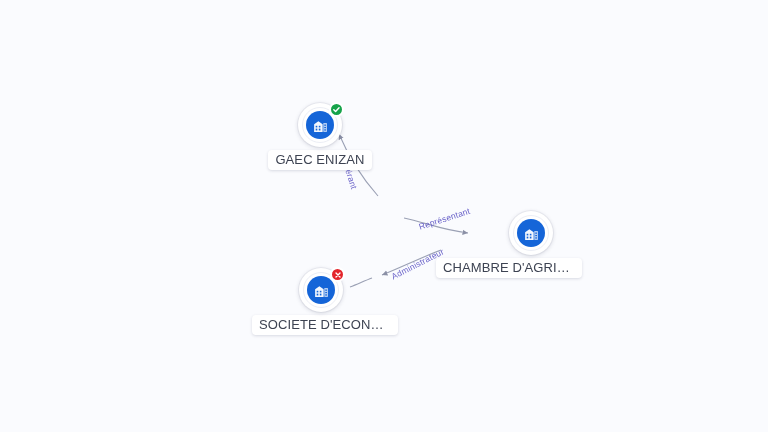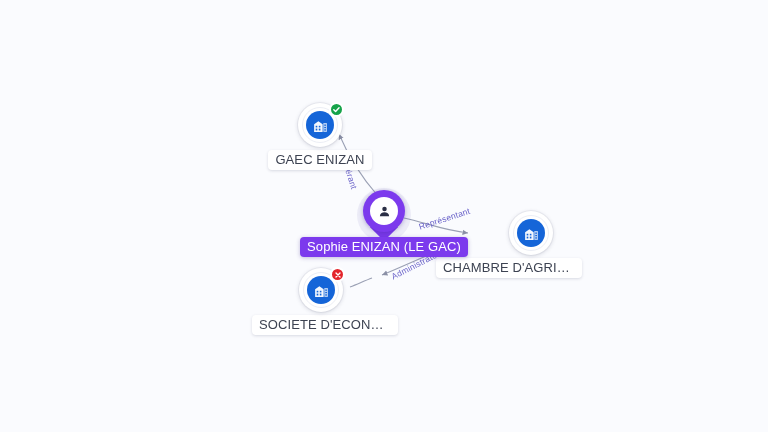--- a/index.html
+++ b/index.html
@@ -216,34 +216,20 @@
       </div>
       <div class="status-badge active">
         <svg width="9" height="9" viewBox="0 0 12 12">
           <path d="M2.4 6.2 L4.8 8.6 L9.4 3.6" fill="none" stroke="#ffffff" stroke-width="1.9" stroke-linecap="round" stroke-linejoin="round"></path>
         </svg>
       </div>
     </div>
     <div class="node-label">GAEC ENIZAN</div>
   </div>
 
-  <div class="node" style="left:363px; top:190px; width:42px;">
-    <div class="person-marker">
-      <div class="person-halo"></div>
-      <div class="pin-tip"></div>
-      <div class="pin-body"></div>
-      <div class="pin-inner">
-        <svg width="15" height="15" viewBox="0 0 24 24" fill="#2b2f45">
-          <circle cx="12" cy="8" r="3.6"></circle>
-          <path d="M4.6 19.4c0-4 3.4-6.2 7.4-6.2s7.4 2.2 7.4 6.2z"></path>
-        </svg>
-      </div>
-    </div>
-    <div class="node-label primary" style="margin-top:-5px; position:relative; z-index:3;">Sophie ENIZAN (LE GAC)</div>
-  </div>
 
   <div class="node" style="left:443px; top:211px; width:132px;">
     <div class="company-marker" style="margin-left:44px;">
       <div class="company-disc">
         <svg width="17" height="17" viewBox="0 0 24 24" fill="#ffffff">
           <path d="M3 21V10.2l6-4.2 6 4.2V21H3z" fill="#ffffff" opacity="0.95"></path>
           <rect x="5.2" y="12.4" width="2.3" height="2.3" fill="#1565d8"></rect>
           <rect x="9.6" y="12.4" width="2.3" height="2.3" fill="#1565d8"></rect>
           <rect x="5.2" y="16.4" width="2.3" height="2.6" fill="#1565d8"></rect>
           <rect x="9.6" y="16.4" width="2.3" height="2.6" fill="#1565d8"></rect>

